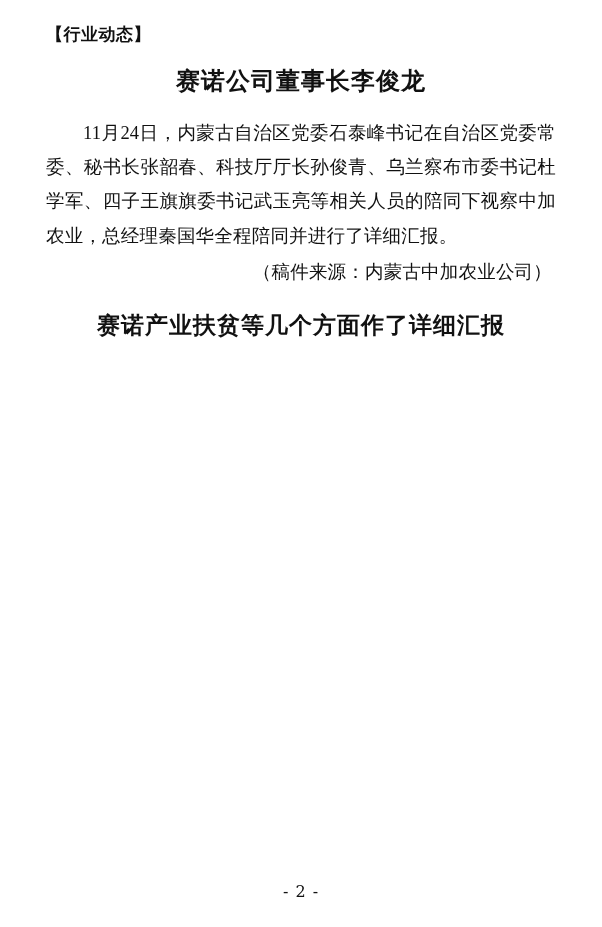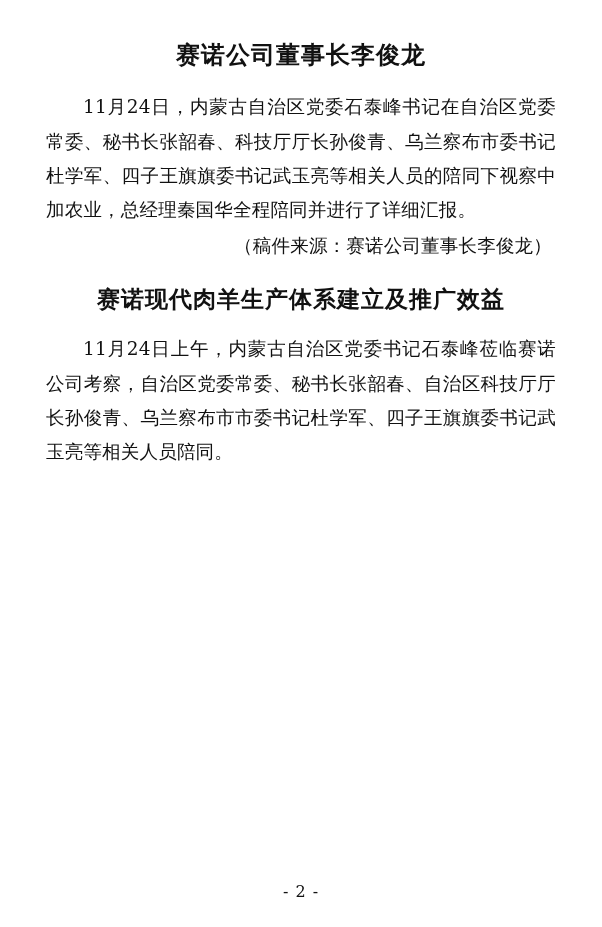--- a/index.html
+++ b/index.html
@@ -41,20 +41,21 @@
     margin: 18px 0 14px 0;
   }
   p.body-text {
     font-size: 18.5px;
     line-height: 1.85;
     text-align: justify;
     text-justify: inter-ideograph;
     text-indent: 2em;
     margin: 0 0 2px 0;
     letter-spacing: 0.2px;
+    font-family: Liberation Serif, serif;
   }
   p.source-line {
     font-size: 18.5px;
     line-height: 1.85;
     text-align: right;
     margin: 2px 0 4px 0;
     letter-spacing: 0.2px;
     padding-right: 4px;
   }
   .page-number {
@@ -66,28 +67,28 @@
     font-size: 16px;
     letter-spacing: 1px;
     color: #111111;
   }
 </style>
 </head>
 <body>
 
 <div class="page">
 
+  <div class="section-tag">【行业动态】</div>
 
   <h1 class="article-title">赛诺公司董事长李俊龙</h1>
 
   <p class="body-text">11月24日，内蒙古自治区党委石泰峰书记在自治区党委常委、秘书长张韶春、科技厅厅长孙俊青、乌兰察布市委书记杜学军、四子王旗旗委书记武玉亮等相关人员的陪同下视察中加农业，总经理秦国华全程陪同并进行了详细汇报。</p>
 
-  <p class="source-line">（稿件来源：赛诺公司董事长李俊龙）</p>
+  <p class="source-line">（稿件来源：内蒙古中加农业公司）</p>
 
-  <h1 class="article-title second">赛诺现代肉羊生产体系建立及推广效益</h1>
+  <h1 class="article-title second">赛诺产业扶贫等几个方面作了详细汇报</h1>
 
-  <p class="body-text">11月24日上午，内蒙古自治区党委书记石泰峰莅临赛诺公司考察，自治区党委常委、秘书长张韶春、自治区科技厅厅长孙俊青、乌兰察布市市委书记杜学军、四子王旗旗委书记武玉亮等相关人员陪同。</p>
 
 
 
   <div class="page-number">- 2 -</div>
 
 </div>
 
 </body></html>

